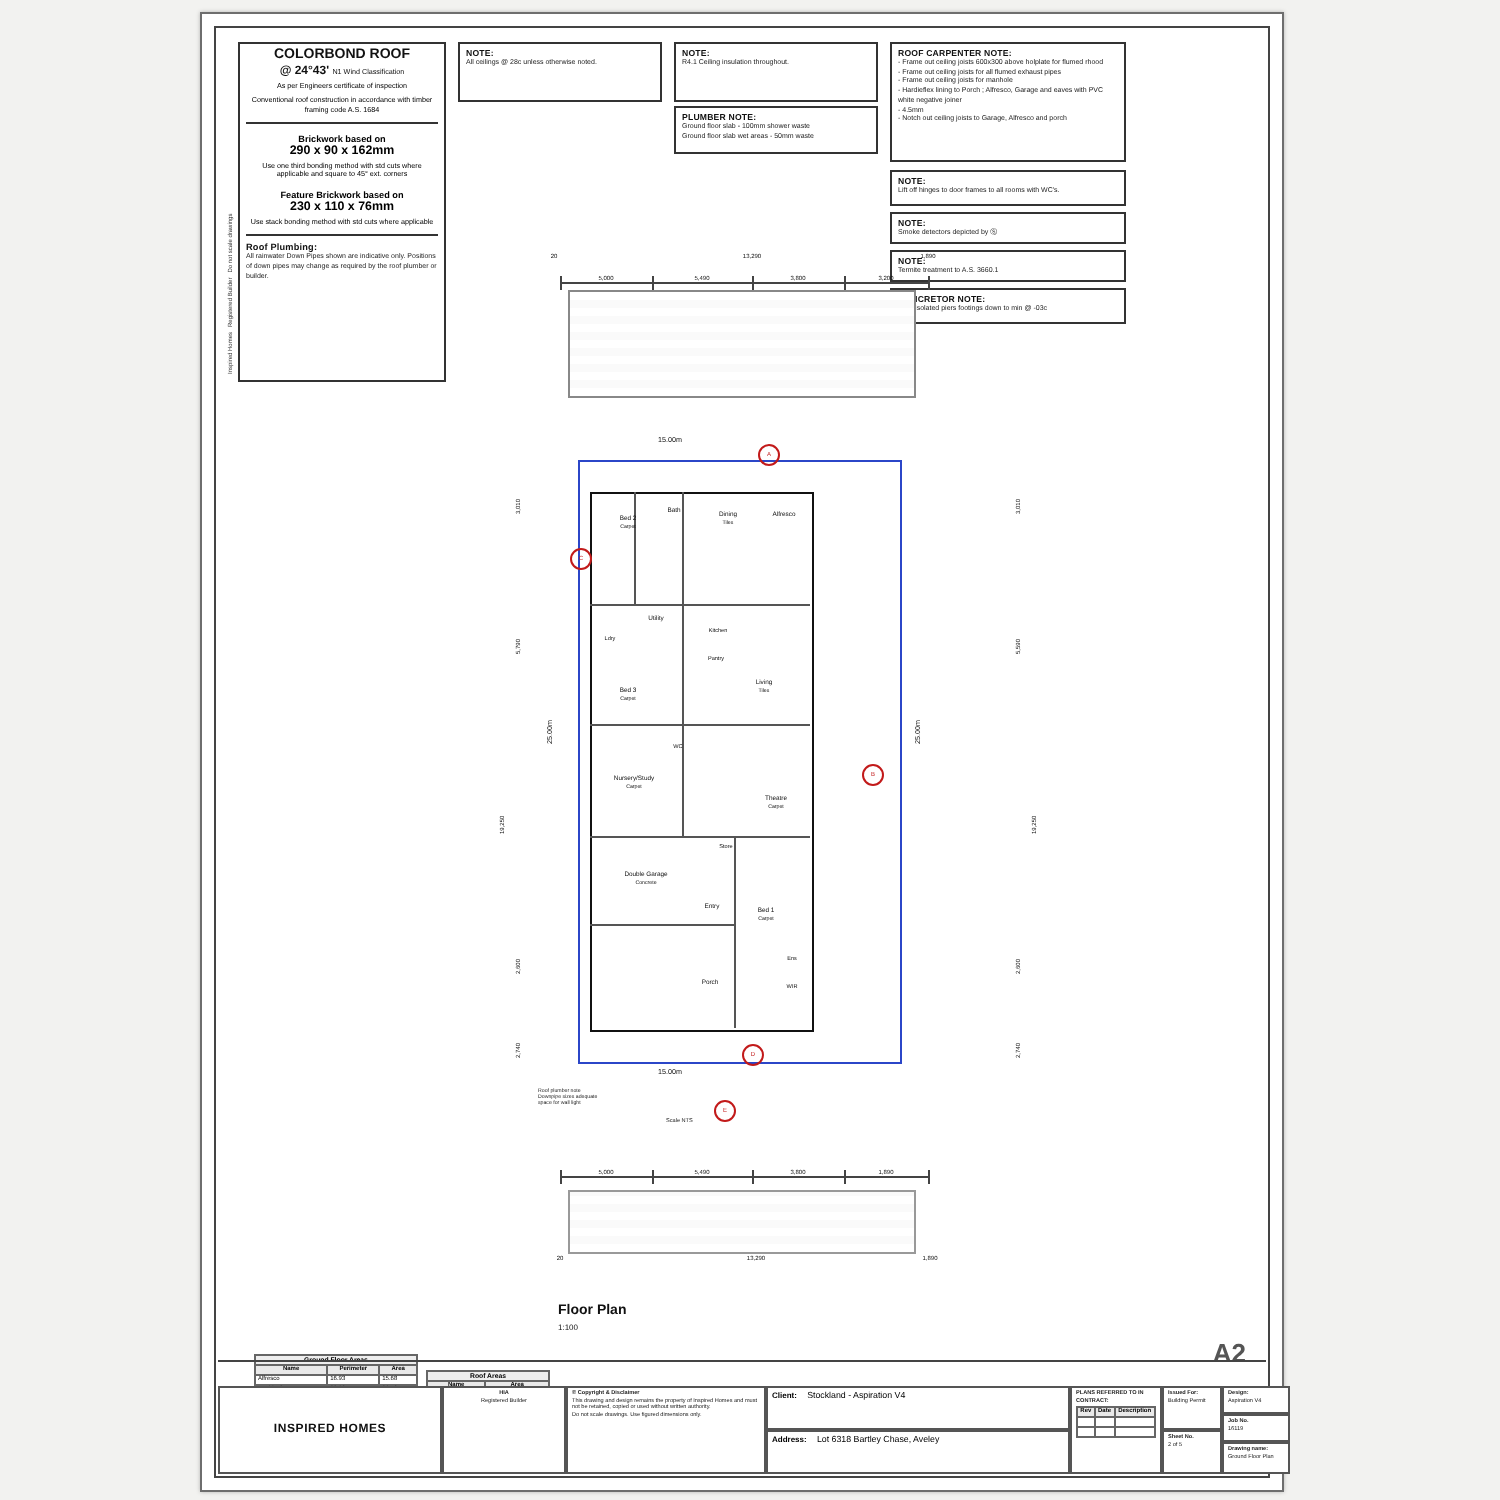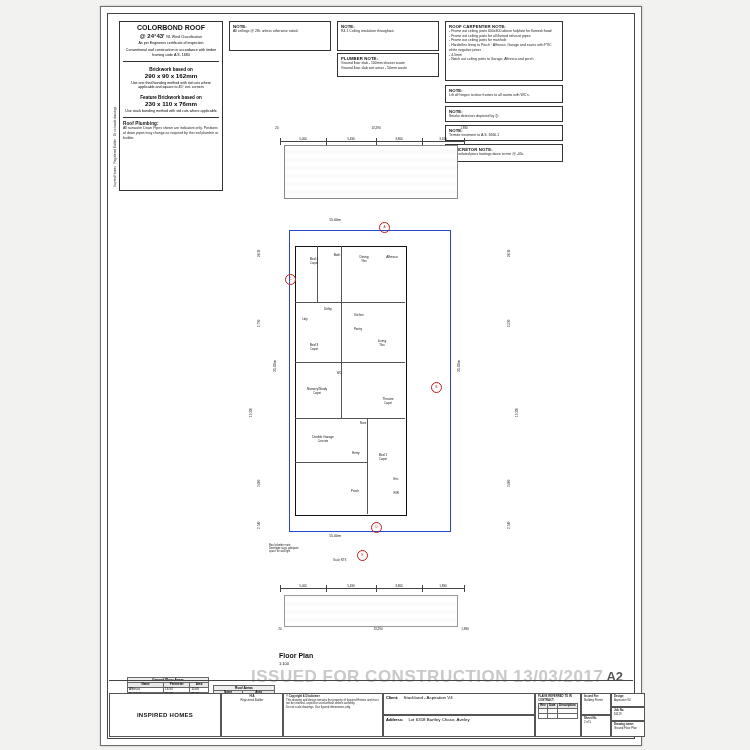--- a/index.html
+++ b/index.html
@@ -237,21 +237,20 @@
       <div class="dimval" style="position:absolute;left:-6px;top:0;width:16px;font-size:3px;">20</div>
       <div class="dimval" style="position:absolute;left:78px;top:0;width:44px;font-size:3px;">13,290</div>
       <div class="dimval" style="position:absolute;left:176px;top:0;width:22px;font-size:3px;">1,890</div>
     </div>
 
     <div style="position:absolute;left:183px;top:588px;width:172px;height:30px;border:1px solid #999;background:repeating-linear-gradient(0deg,#fff 0 4px,#fafafa 4px 8px);"></div>
 
     <div class="fp-title">Floor Plan</div>
     <div class="fp-scale">1:100</div>
 
-    <div id="stamp">ISSUED FOR CONSTRUCTION 13/03/2017</div>
     <div id="a2">A2</div>
 
     <div style="position:absolute;left:26px;top:670px;width:82px;">
       <div style="font-size:3.4px;font-weight:bold;text-align:center;border:1px solid #666;border-bottom:0;background:#eee;">Ground Floor Areas</div>
       <table class="tbl">
         <tbody>
             <tr>
           <th>Name</th>
           <th>Perimeter</th>
           <th>Area</th>

